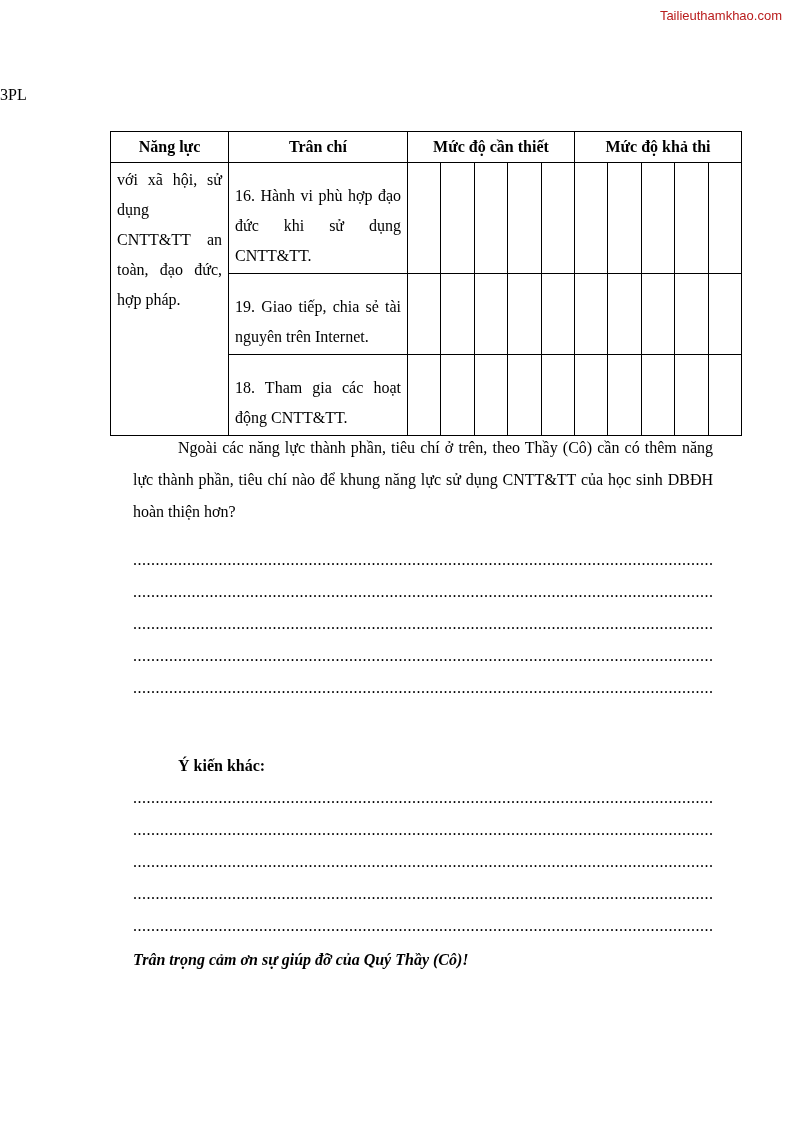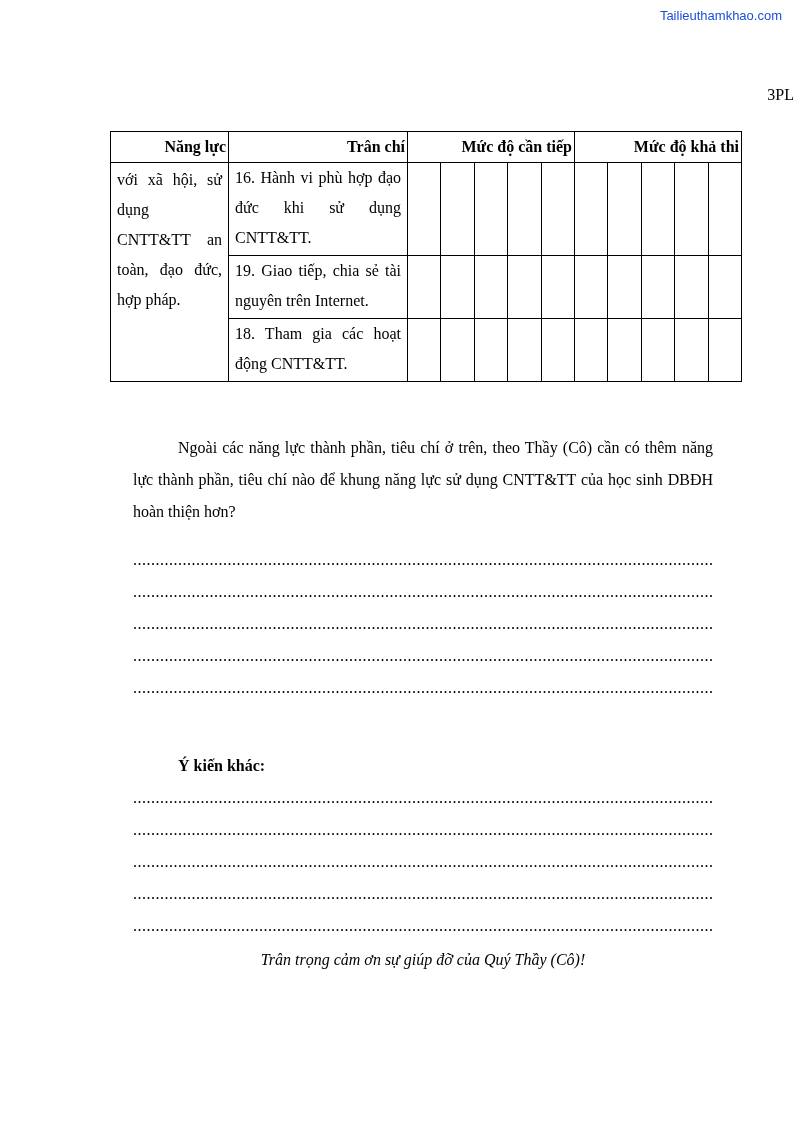--- a/index.html
+++ b/index.html
@@ -13,57 +13,57 @@
     font-size: 16px;
     color: #000;
     overflow: hidden;
   }
   .watermark {
     position: absolute;
     top: 8px;
     right: 12px;
     font-family: "Liberation Sans", sans-serif;
     font-size: 13px;
-    color: #1d4ed8;
+    color: #b91c1c;
   }
   .page-label {
     position: absolute;
     top: 86px;
     left: 0;
     width: 100%;
-    text-align: right;
+    text-align: left;
     font-size: 16px;
   }
   table.survey {
     position: absolute;
     top: 131px;
     left: 110px;
     width: 632px;
     border-collapse: collapse;
     table-layout: fixed;
   }
   .survey th, .survey td {
     border: 1px solid #000;
     vertical-align: top;
     padding: 2px 6px;
   }
   .survey th {
-    text-align: right;
+    text-align: center;
     font-weight: bold;
     padding: 4px 2px;
     line-height: 22px;
   }
   .survey td.competency {
     text-align: justify;
     line-height: 30px;
   }
   .survey td.crit {
     text-align: justify;
     line-height: 30px;
-    padding-top: 0;
+    padding-top: 18px;
   }
   .survey td.rate { padding: 0; }
   .body-text {
     position: absolute;
     left: 133px;
     top: 404px;
     width: 580px;
   }
   .question {
     margin: 28px 0 16px 0;
@@ -78,22 +78,21 @@
     overflow: hidden;
     letter-spacing: 0.5px;
   }
   .opinion-label {
     margin-top: 46px;
     margin-left: 45px;
     font-weight: bold;
     line-height: 32px;
   }
   .closing {
-    text-align: center;
-    font-weight: normal;
+    font-weight: bold;
     font-style: italic;
     line-height: 32px;
     margin-top: 2px;
   }
 </style>
 </head>
 <body>
 
 <div class="page">
 
@@ -103,21 +102,21 @@
 
   <table class="survey">
     <colgroup>
       <col style="width:118px">
       <col style="width:179px">
     </colgroup>
     <thead>
       <tr>
         <th>Năng lực</th>
         <th>Trân chí</th>
-        <th colspan="5">Mức độ cần tiếp</th>
+        <th colspan="5">Mức độ cần thiết</th>
         <th colspan="5">Mức độ khả thi</th>
       </tr>
     </thead>
     <tbody>
       <tr class="crit-row">
         <td class="competency" rowspan="3">với xã hội, sử dụng CNTT&amp;TT an toàn, đạo đức, hợp pháp.</td>
         <td class="crit">16. Hành vi phù hợp đạo đức khi sử dụng CNTT&amp;TT.</td>
       <td class="rate"></td>
           <td class="rate"></td>
           <td class="rate"></td>

